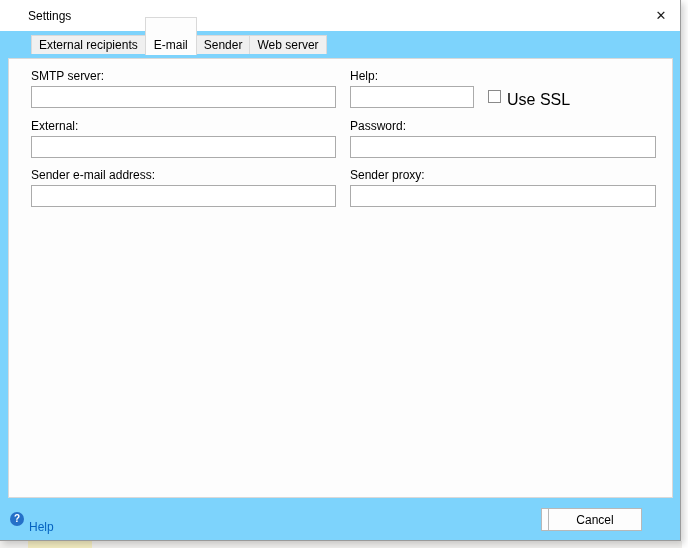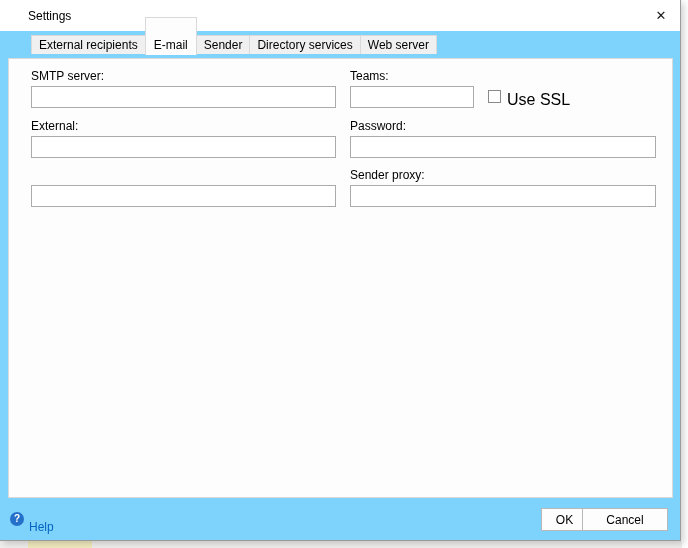--- a/index.html
+++ b/index.html
@@ -87,21 +87,21 @@
     font-size:10px; font-weight:bold; line-height:14px; text-align:center;
   }
   .help-text { font-size:12px; color:#0563c1;margin-top:16px; }
   .btn {
     position:absolute; top:508px; height:23px;
     background:#fdfdfd; border:1px solid #b8b8b8;
     font-family:inherit; font-size:12px; color:#000;
     cursor:pointer;
   }
   .btn-ok     { left:541px; width:47px; }
-  .btn-cancel { left:582px; width:86px; }
+  .btn-cancel { left:548px; width:94px; }
 </style>
 </head>
 <body>
 
 <div class="bg-right-strip">
   
   
   
   
   
@@ -114,41 +114,41 @@
 
   <div class="titlebar">
     <span class="title-text">Settings</span>
     <span class="close-btn">✕</span>
   </div>
 
   <div class="tabstrip">
     <div class="tab">External recipients</div>
     <div class="tab selected">E-mail</div>
     <div class="tab">Sender</div>
-    <div class="tab">Directory services</div>
     <div class="tab">Web server</div>
   </div>
 
   <div class="panel">
 
     <span class="fld-label lbl-smtp">SMTP server:</span>
     <input class="txt txt-smtp" type="text" value="" style="">
 
-    <span class="fld-label lbl-port">Teams:</span>
+    <span class="fld-label lbl-port">Help:</span>
     <input class="txt txt-port" type="text" value="" style="">
 
     <span class="ssl-box"></span>
     <span class="ssl-label">Use SSL</span>
 
     <span class="fld-label lbl-user">External:</span>
     <input class="txt txt-user" type="text" value="" style="">
 
     <span class="fld-label lbl-pass">Password:</span>
     <input class="txt txt-pass" type="password" value="" style="">
 
+    <span class="fld-label lbl-semail">Sender e-mail address:</span>
     <input class="txt txt-semail" type="text" value="" style="">
 
     <span class="fld-label lbl-sname">Sender proxy:</span>
     <input class="txt txt-sname" type="text" value="" style="">
 
   </div>
 
   <div class="help-link">
     <span class="help-icon">?</span>
     <span class="help-text">Help</span>

